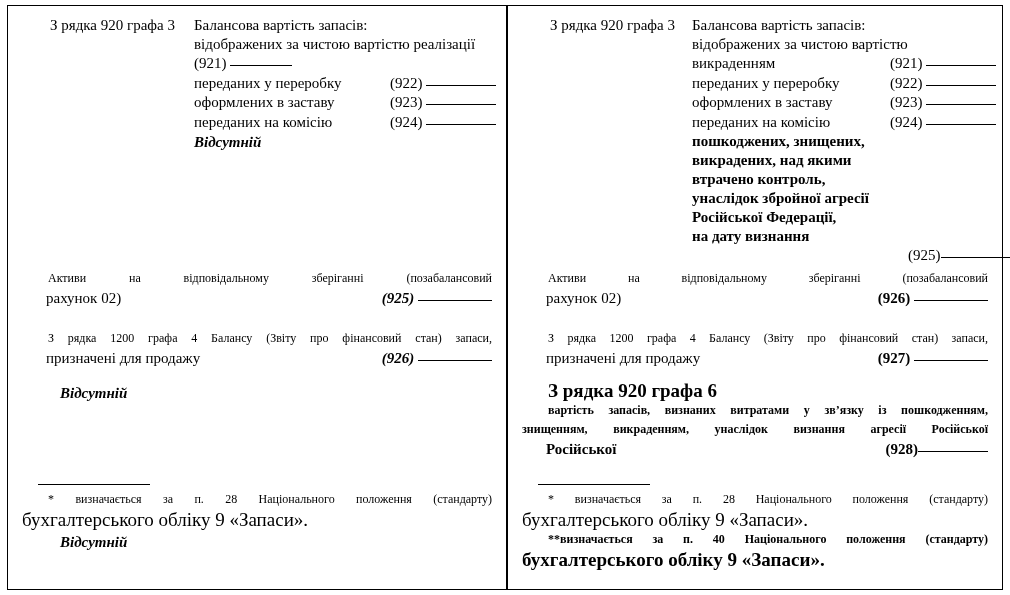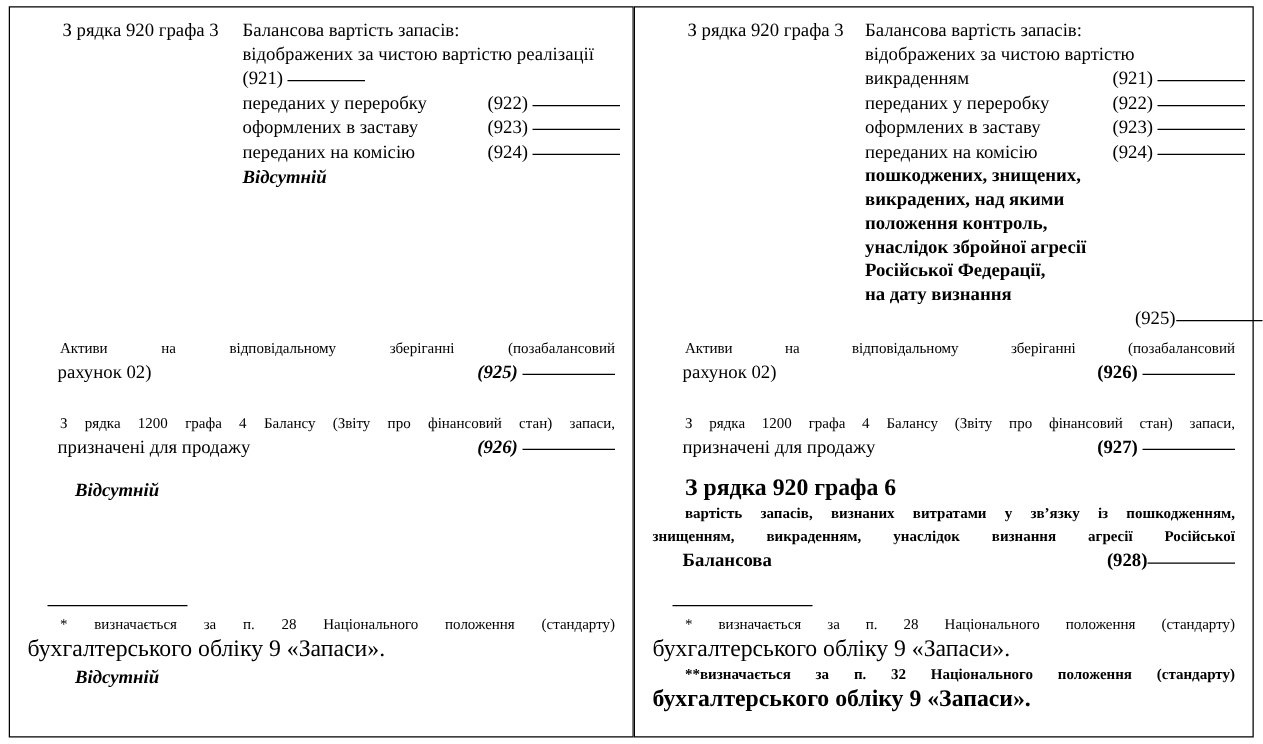--- a/index.html
+++ b/index.html
@@ -226,21 +226,21 @@
         <div class="coderow">
           <span class="txt t">переданих на комісію</span>
           <span class="code t" style="left:198px;">
             <span>(924)</span>
             <span class="rule rule-md"></span>
           </span>
         </div>
 
         <div class="t b">пошкоджених, знищених,</div>
         <div class="t b">викрадених, над якими</div>
-        <div class="t b">положення контроль,</div>
+        <div class="t b">втрачено контроль,</div>
         <div class="t b">унаслідок збройної агресії</div>
         <div class="t b">Російської Федерації,</div>
         <div class="t b">на дату визнання</div>
 
         <div class="coderow">
           <span class="code t" style="left:216px;">
             <span>(925)</span><span class="rule rule-md"></span>
           </span>
         </div>
       </div>
@@ -265,38 +265,38 @@
             <span class="rule rule-lg"></span>
           </span>
         </div>
       </div>
 
       <div class="row" style="top:375px; left:14px; width:466px;">
         <p class="just-left b indent">З рядка 920 графа 6</p>
         <p class="just b indent">вартість запасів, визнаних витратами у зв’язку із пошкодженням,</p>
         <p class="just b">знищенням, викраденням, унаслідок визнання агресії Російської</p>
         <div style="position:relative; height:20px;">
-          <span class="t b" style="position:absolute; left:0; top:0;">Балансова</span>
+          <span class="t b" style="position:absolute; left:0; top:0;">Російської</span>
           <span class="t" style="position:absolute; right:0; top:0;">
             <span class="b">(928)</span><span class="rule rule-md"></span>
           </span>
         </div>
       </div>
 
       <div class="fn-sep" style="top:478px; left:30px;"></div>
 
       <div class="row" style="top:484px; left:14px; width:466px;">
         <p class="just indent">
           <span>*</span>
           <span>визначається за п. 28 Національного положення (стандарту)</span>
         </p>
         <p class="just-left">бухгалтерського обліку 9 «Запаси».</p>
       </div>
 
       <div class="row" style="top:524px; left:14px; width:466px;">
-        <p class="just b indent"><span>**</span><span>визначається за п. 32 Національного положення (стандарту)</span></p>
+        <p class="just b indent"><span>**</span><span>визначається за п. 40 Національного положення (стандарту)</span></p>
         <p class="just-left b">бухгалтерського обліку 9 «Запаси».</p>
       </div>
 
     </div>
   </div>
 
 </div>
 
 </body></html>

